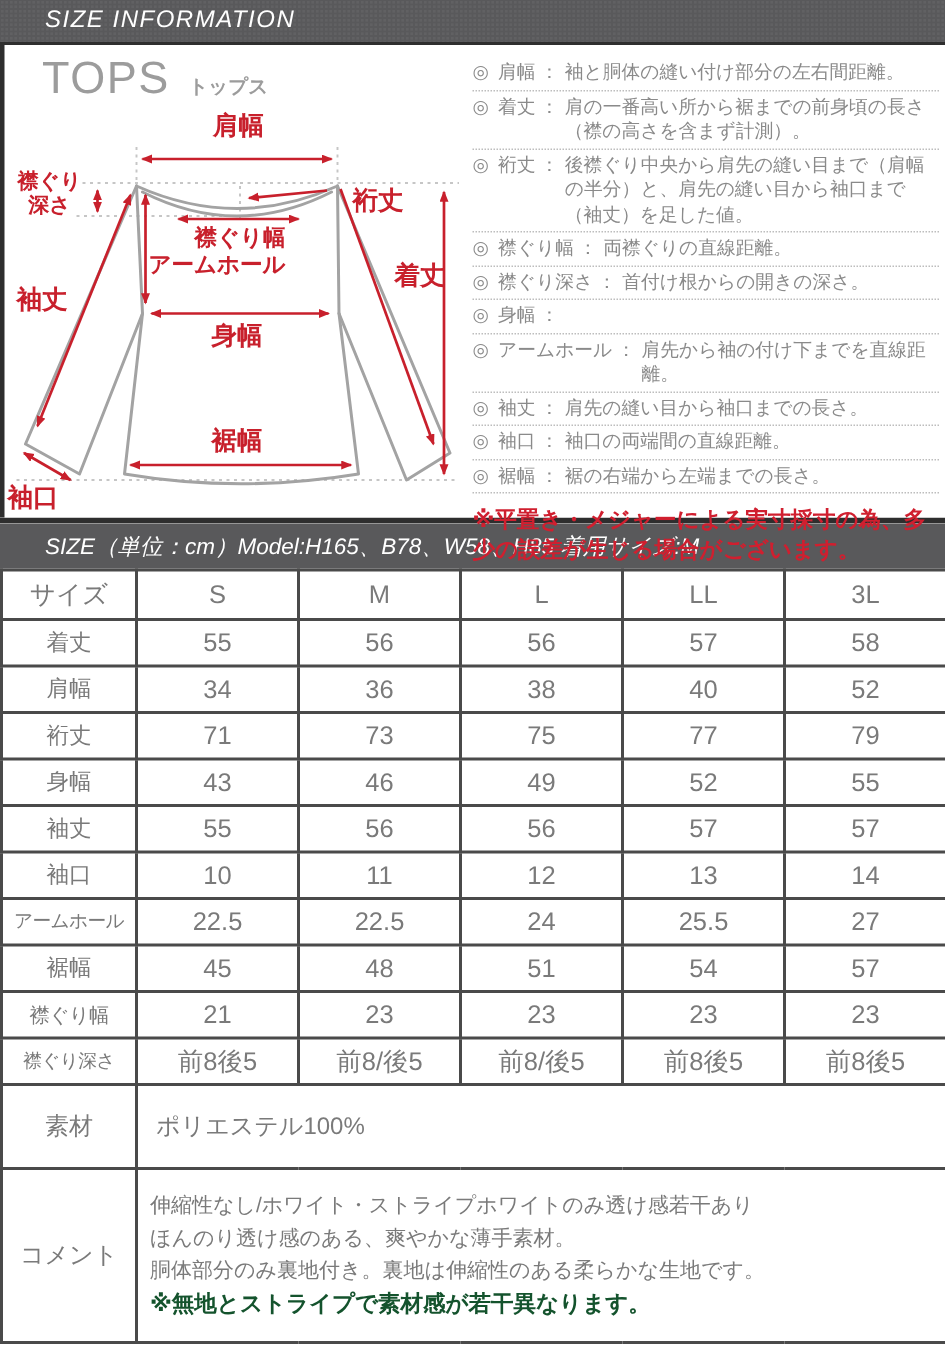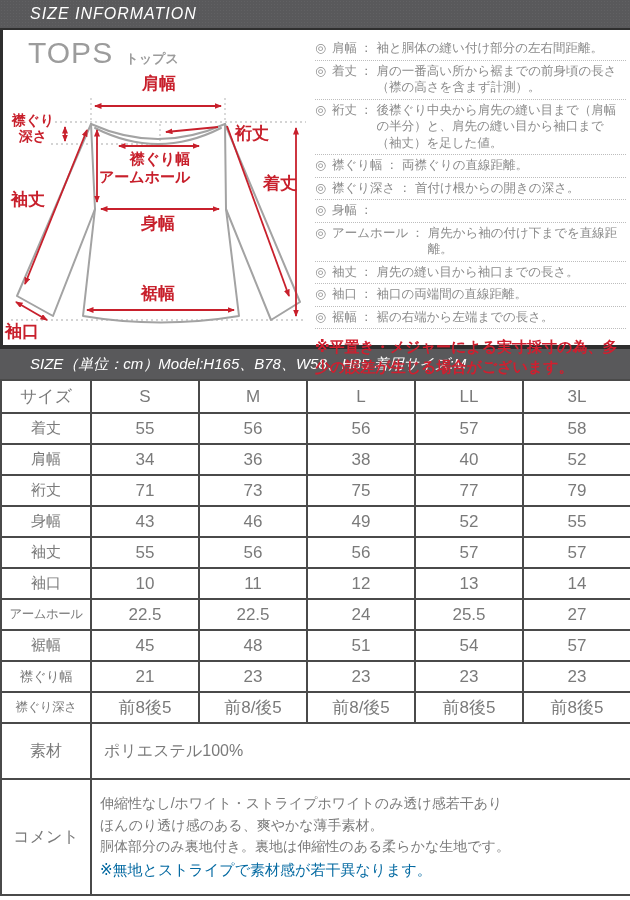--- a/index.html
+++ b/index.html
@@ -76,21 +76,21 @@
   .size-table thead th { height:33px; font-size:17px; font-weight:normal; }
   .size-table td.val { height:31px; font-size:17px; }
   .size-table td.rlabel { height:31px; font-size:15px; }
   .size-table td.rlabel.condensed { font-size:12.5px; letter-spacing:-0.5px; }
   .size-table td.rlabel.semicond { font-size:13.5px; letter-spacing:-0.5px; }
   .size-table tr.material-row td { height:56px; }
   .size-table tr.comment-row td { height:116px; }
   .size-table td.block-label { font-size:16px; }
   .size-table td.material-val { text-align:left; padding-left:12px; font-size:16px; }
   .size-table td.comment-val { text-align:left; padding:6px 8px; font-size:14px; line-height:1.55; }
-  .size-table .comment-note { color:#0369a1; font-weight:normal; font-size:15px; }
+  .size-table .comment-note { color:#14532d; font-weight:bold; font-size:15px; }
 </style>
 </head>
 <body>
 
 <div class="page">
 
   <div class="top-bar">
     <span>SIZE INFORMATION</span>
   </div>
 

